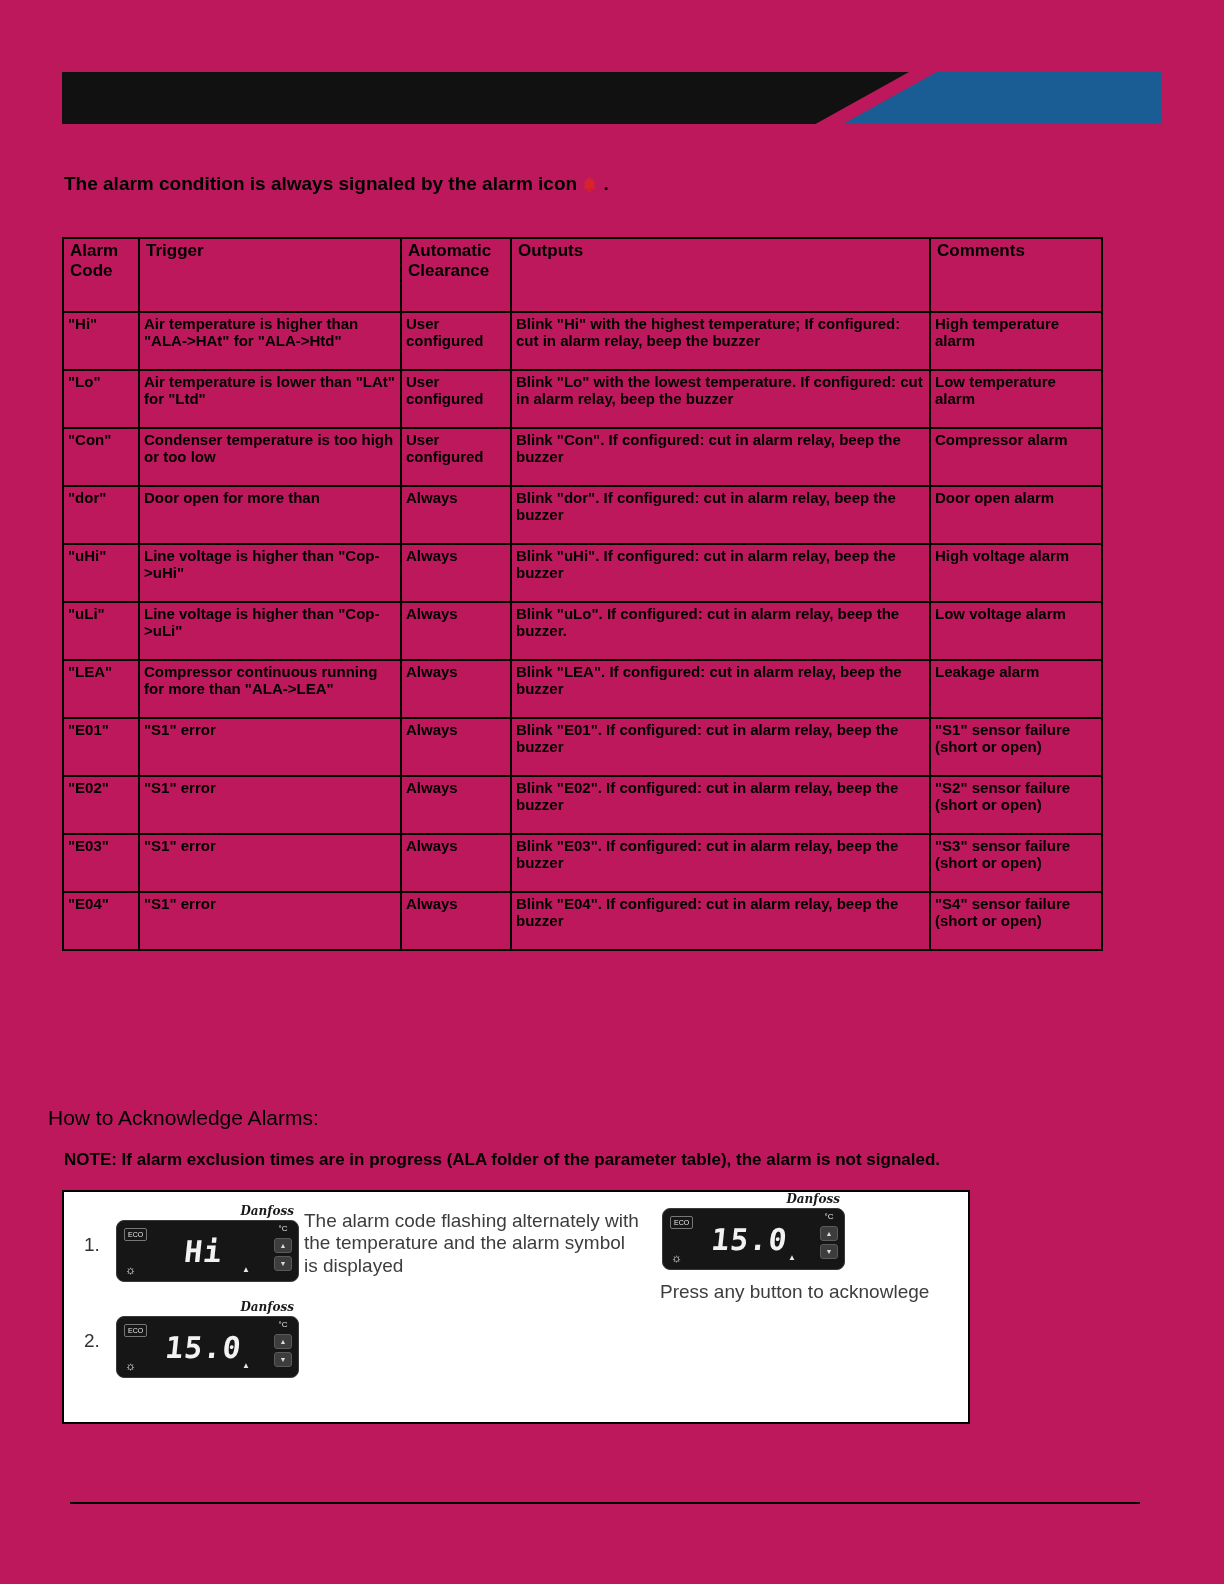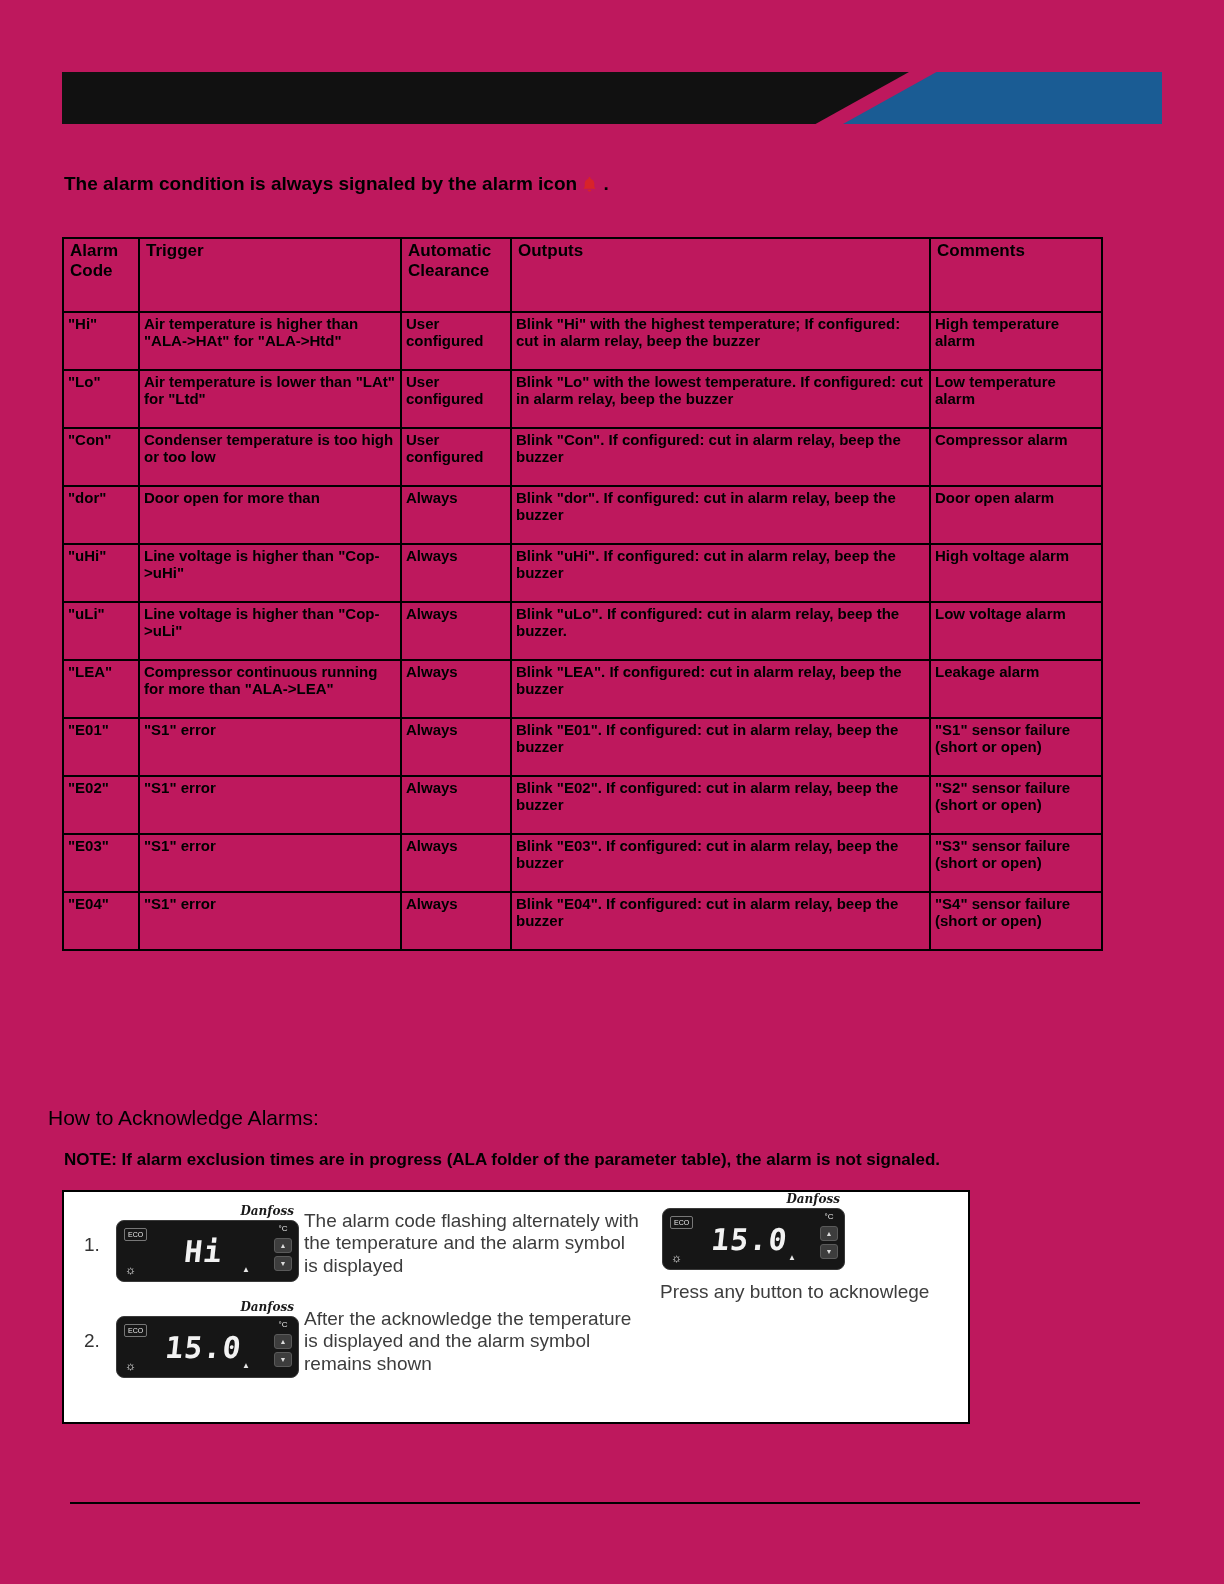--- a/index.html
+++ b/index.html
@@ -232,19 +232,18 @@
         <div class="celsius">°C</div>
         <div class="btn">
             <span>▲</span>
           </div>
         <div class="btn">
             <span>▼</span>
           </div>
       </div>
     </div>
 
-    <div class="caption c2">After the acknowledge the temperature is displayed and the alarm symbol remains  shown</div>
 
   </div>
 
   <div class="bottom-rule"></div>
 
 </div>
 
 </body></html>

